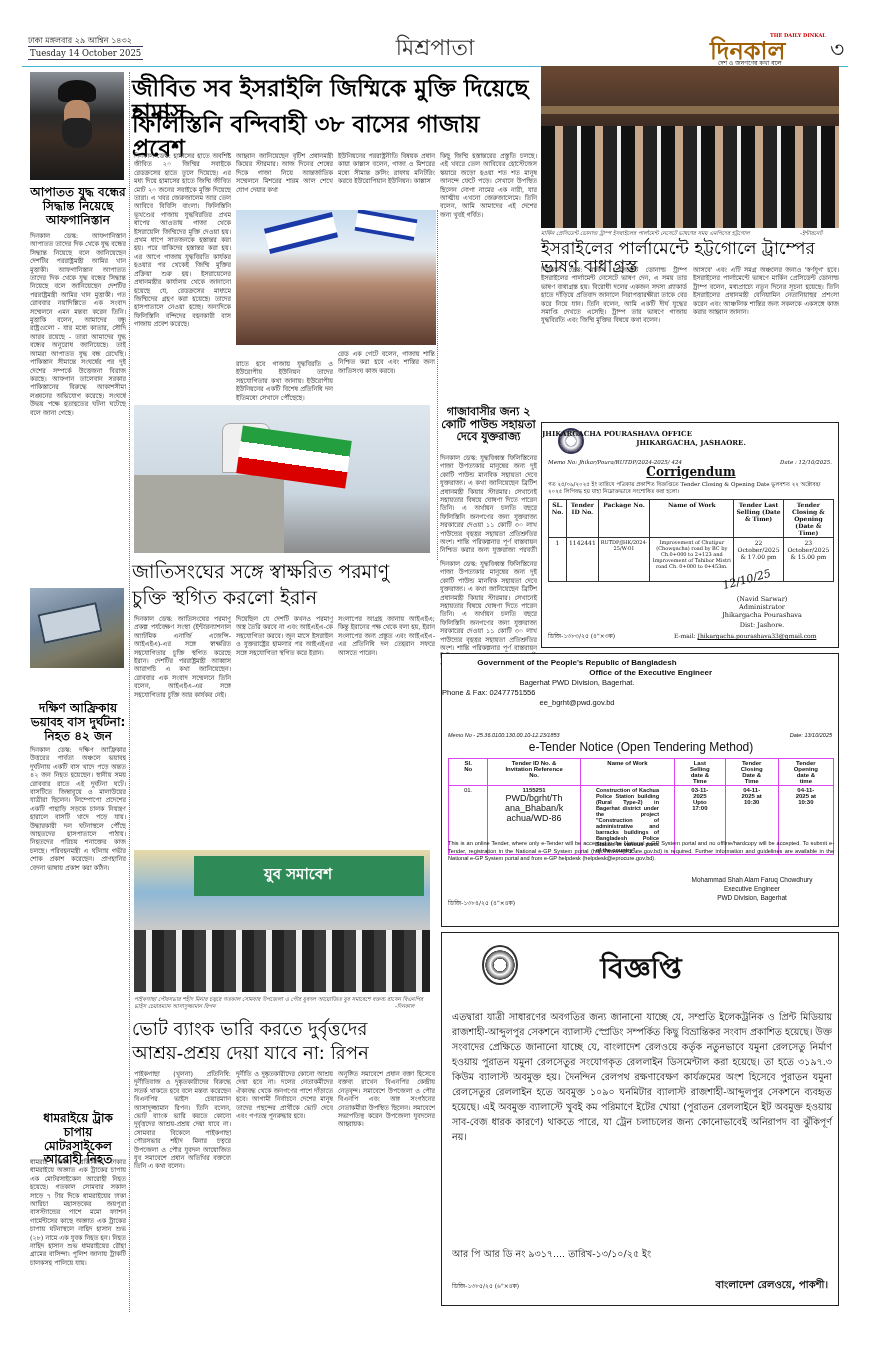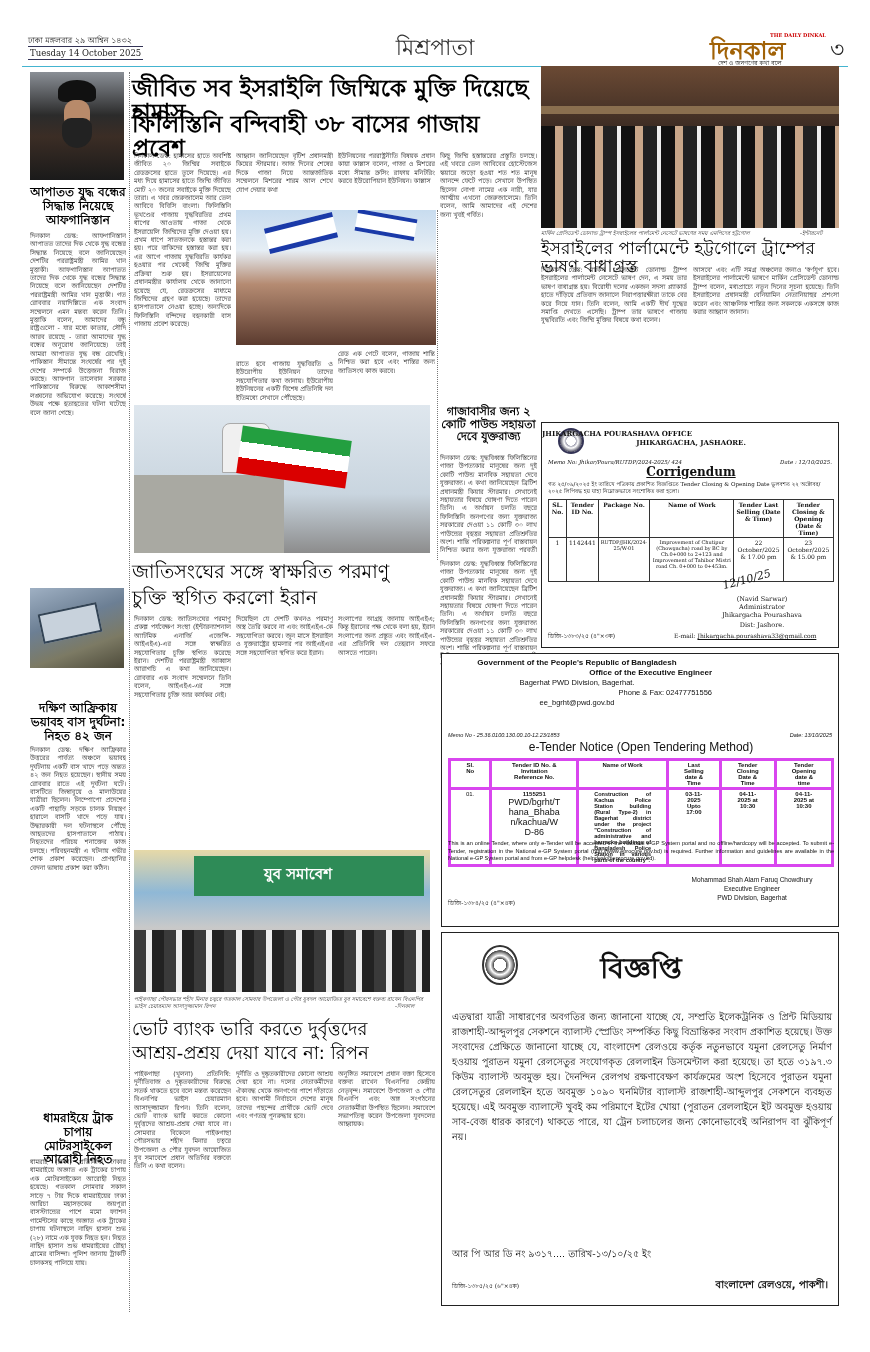--- a/index.html
+++ b/index.html
@@ -18,21 +18,21 @@
 .colrule{width:0;border-left:1px dotted #777}
 .photo{background:#777;overflow:hidden}
 .txt{font-size:6.4px;line-height:8.4px;color:#222;text-align:justify;font-family:"DejaVu Sans",sans-serif;overflow:hidden}
 .h1{font-family:"DejaVu Sans",sans-serif;font-weight:bold;color:#000;text-align:left;line-height:1.05}
 .h2{font-family:"DejaVu Sans",sans-serif;font-weight:bold;color:#000;text-align:center;line-height:1.15}
 .cap{font-size:5.5px;color:#333;font-style:italic;font-family:"DejaVu Sans",sans-serif;line-height:7px}
 .box{border:1.5px solid #222;background:#fff}
 .tbl{border-collapse:collapse;font-size:6px;font-family:"DejaVu Serif",serif}
 .tbl td,.tbl th{border:1px solid #333;padding:1px 2px;vertical-align:top;text-align:center}
 .tbl2{border-collapse:collapse;font-size:6px;font-family:"Liberation Sans",sans-serif}
-.tbl2 td,.tbl2 th{border:3px solid #d946ef;padding:1px 15px;vertical-align:top;text-align:center}
+.tbl2 td,.tbl2 th{border:1px solid #d946ef;padding:1px 15px;vertical-align:top;text-align:center}
 .seal{border-radius:50%;border:2px solid #335;background:radial-gradient(circle,#fff 30%,#99a 31%,#fff 45%,#556 70%,#fff 72%)}
 </style>
 </head>
 <body>
 
 <div class="abs hdr-date1 bn">ঢাকা মঙ্গলবার ২৯ আশ্বিন ১৪৩২</div>
 <div class="abs hdr-date2">Tuesday 14 October 2025</div>
 <div class="abs hdr-sec">মিশ্রপাতা</div>
 <div class="abs hdr-logo">দিনকাল</div>
 <div class="abs hdr-small">THE DAILY DINKAL</div>
@@ -157,21 +157,21 @@
   <div class="abs" style="left:132px;top:209px;font-size:6px">
     <span>E-mail:</span>
     <span style="text-decoration:underline">Jhikargacha.pourashava33@gmail.com</span>
   </div>
 </div>
 
 <div class="abs box" style="left:441px;top:653px;width:398px;height:274px;font-family:'Liberation Sans',sans-serif">
   <div class="abs" style="left:0;top:4px;width:270px;text-align:center;font-size:8px;font-weight:bold">Government of the People's Republic of Bangladesh</div>
   <div class="abs" style="left:0;top:14px;width:270px;text-align:right;font-size:8px;font-weight:bold">Office of the Executive Engineer</div>
   <div class="abs" style="left:0;top:24px;width:270px;text-align:center;font-size:7.5px">Bagerhat PWD Division, Bagerhat.</div>
-  <div class="abs" style="left:0;top:34px;width:270px;text-align:right;font-size:7.5px">Phone &amp; Fax: 02477751556</div>
+  <div class="abs" style="left:0;top:34px;width:270px;text-align:left;font-size:7.5px">Phone &amp; Fax: 02477751556</div>
   <div class="abs" style="left:0;top:44px;width:270px;text-align:center;font-size:7.5px">ee_bgrht@pwd.gov.bd</div>
   <div class="abs" style="left:6px;top:78px;font-size:5.5px;font-style:italic">Memo No - 25.36.0100.130.00.10-12.23/1853</div>
   <div class="abs" style="right:6px;top:78px;font-size:5.5px;font-style:italic">Date: 13/10/2025</div>
   <div class="abs" style="left:0;top:86px;width:398px;text-align:center;font-size:12px">e-Tender Notice (Open Tendering Method)</div>
   <table class="abs tbl2" style="left:6px;top:104px;width:386px">
     <tbody>
         <tr style="font-weight:bold">
       <th style="width:18px">Sl. No</th>
       <th style="width:110px">Tender ID No. &amp; Invitation Reference No.</th>
       <th style="width:108px">Name of Work</th>

